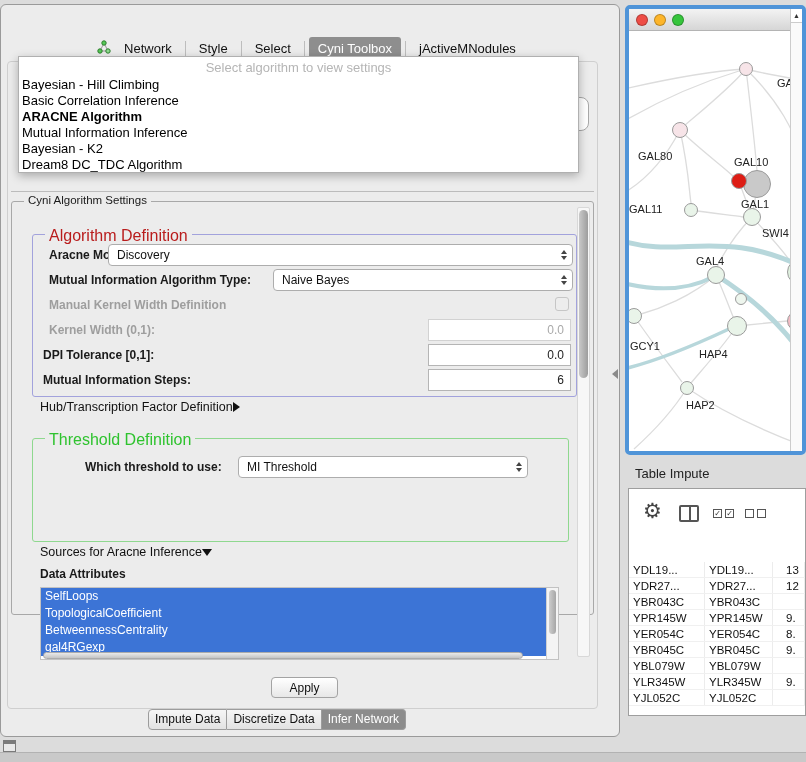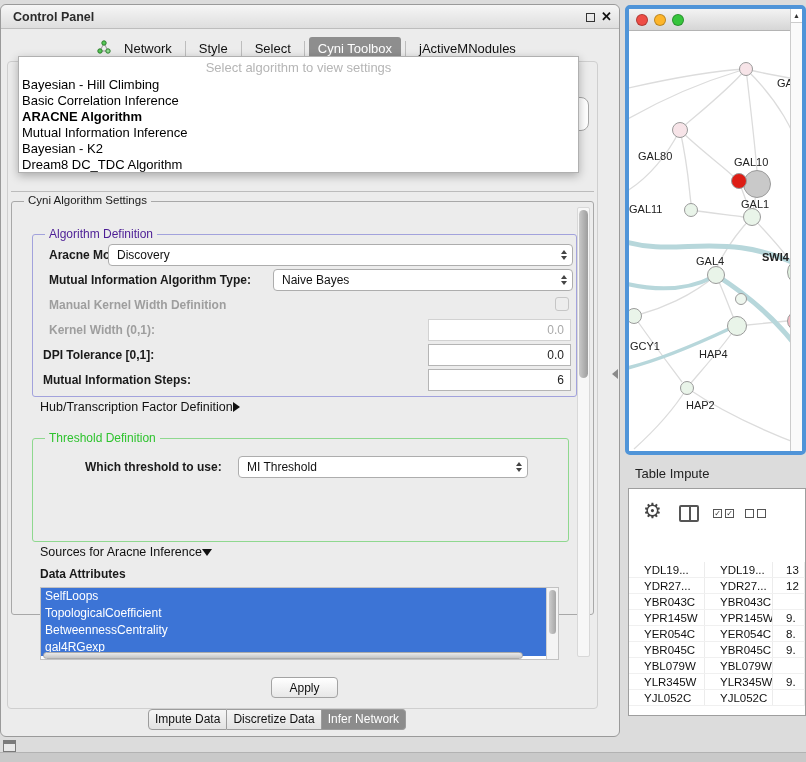--- a/index.html
+++ b/index.html
@@ -37,23 +37,23 @@
   .algo-item{font-size:13px;line-height:16px;padding-left:3px;color:#000;white-space:nowrap}
   .algo-item.sel{font-weight:bold}
 
   
   .settings{position:absolute;left:10px;top:196px;width:583px;height:414px;
       border:1px solid #a8a8a8;border-radius:3px}
   .gtitle{position:absolute;top:-8px;left:12px;background:#ececec;padding:0 4px;
       font-size:11.5px;white-space:nowrap;color:#1a1a1a}
   .gbox{position:absolute;border:1px solid #b3b3b3;border-radius:3px}
   .gbox.blue{border-color:#a2a2dc}
-  .gbox.blue>.gtitle{color:#4c1d95;font-size:12px}
+  .gbox.blue>.gtitle{color:#b91c1c;font-size:16px}
   .gbox.green{border-color:#8fd88f}
-  .gbox.green>.gtitle{color:#2ec32e;font-size:12px}
+  .gbox.green>.gtitle{color:#2ec32e;font-size:16px}
 
   .lbl{position:absolute;font-size:12px;font-weight:bold;white-space:nowrap;color:#1a1a1a}
   .lbl.dis{color:#9e9e9e}
   .combo{position:absolute;background:#fff;border:1px solid #adadad;border-radius:4px;
       font-size:12px;color:#111;display:flex;align-items:center;padding-left:8px}
   .arrows{position:absolute;right:5px;top:0;bottom:0;display:flex;flex-direction:column;
       justify-content:center;gap:2px}
   .tri-up{width:0;height:0;border-left:3.5px solid transparent;border-right:3.5px solid transparent;
       border-bottom:4.5px solid #444}
   .tri-dn{width:0;height:0;border-left:3.5px solid transparent;border-right:3.5px solid transparent;
@@ -123,45 +123,40 @@
   .pair{position:absolute;display:flex;gap:3px}
   .mini{width:9px;height:9px;border:1.5px solid #555;display:inline-block;font-size:8px;
       line-height:7px;text-align:center;color:#333}
   .thead{position:absolute;left:0;top:52px;height:21px;width:100%;display:flex;
       background:linear-gradient(#d7e2ea,#c3d3de);border-top:1px solid #a2b2be;
       border-bottom:1px solid #a2b2be;font-size:11px;color:#222}
   .th{border-right:1px solid #a8b8c2;display:flex;align-items:center;justify-content:center;
       overflow:hidden;white-space:nowrap}
   .tbody{position:absolute;left:0;top:73px;right:0;bottom:0;background:#fff}
   .trow{display:flex;height:16px;font-size:11.5px;color:#111;border-bottom:1px solid #f0f0f0}
-  .td{padding:1px 15px;white-space:nowrap;overflow:hidden;border-right:1px solid #ececec;line-height:14px}
+  .td{padding:1px 4px;white-space:nowrap;overflow:hidden;border-right:1px solid #ececec;line-height:14px}
   .c0{width:76px}.c1{width:68px}.c2{flex:1}
   .td.c2{padding-left:13px}
 
   
   .splitter-arrow{position:absolute;left:612px;top:369px;width:0;height:0;
       border-top:5px solid transparent;border-bottom:5px solid transparent;
       border-right:6px solid #8a8a8a}
   .bottom-strip{position:absolute;left:0;top:752px;width:806px;height:10px;background:#c9c9c9;
       border-top:1px solid #b2b2b2}
   .mini-winico{position:absolute;left:3px;top:740px;width:13px;height:12px;
       border:1.5px solid #7a7a7a;background:#e8e8e8}
   .mini-winico span{display:block;height:3px;background:#7a7a7a}
 </style>
 </head>
 <body>
 
 <div id="page">
 
   <div class="cp">
-    <div class="cp-titlebar">
-      <span class="cp-title">Control Panel</span>
-      <span class="float-ico"></span>
-      <span class="close-ico">✕</span>
-    </div>
 
     <div class="tabrow">
       <span class="netico"><svg width="14" height="14" viewBox="0 0 14 14">
             <path d="M7 3 L3 11 M7 3 L11 11 M3 11 L11 11" stroke="#999" stroke-width="1" fill="none"></path>
             <circle cx="7" cy="3" r="2.2" fill="#57c957" stroke="#2d7d2d"></circle>
             <circle cx="3" cy="11" r="2.2" fill="#57c957" stroke="#2d7d2d"></circle>
             <circle cx="11" cy="11" r="2.2" fill="#8fdc8f" stroke="#2d7d2d"></circle>
           </svg></span>
       <span class="tab">Network</span>
       <span class="tsep"></span>
@@ -330,21 +325,21 @@
         <div class="nnode" style="left: 106px; top: 262px; width: 12px; height: 12px; background: rgb(238, 246, 238);"></div>
         <div class="nnode" style="left: -3px; top: 277px; width: 16px; height: 16px; background: rgb(233, 244, 233);"></div>
         <div class="nnode" style="left: 98px; top: 285px; width: 20px; height: 20px; background: rgb(233, 244, 233);"></div>
         <div class="nnode" style="left: 158px; top: 280px; width: 20px; height: 20px; background: rgb(243, 188, 196);"></div>
         <div class="nnode" style="left: 51px; top: 350px; width: 14px; height: 14px; background: rgb(233, 244, 233);"></div>
         <div class="nlabel" style="left: 148px; top: 46px;">GAL</div>
         <div class="nlabel" style="left: 9px; top: 119px;">GAL80</div>
         <div class="nlabel" style="left: 105px; top: 125px;">GAL10</div>
         <div class="nlabel" style="left: 0px; top: 172px;">GAL11</div>
         <div class="nlabel" style="left: 112px; top: 167px;">GAL1</div>
-        <div class="nlabel" style="left: 133px; top: 220px; font-weight: bold;">SWI4</div>
+        <div class="nlabel" style="left: 133px; top: 196px;">SWI4</div>
         <div class="nlabel" style="left: 67px; top: 224px;">GAL4</div>
         <div class="nlabel" style="left: 1px; top: 309px;">GCY1</div>
         <div class="nlabel" style="left: 70px; top: 305px; margin-top: 12px;">HAP4</div>
         <div class="nlabel" style="left: 57px; top: 368px;">HAP2</div>
         <div class="nlabel" style="left: 168px; top: 312px;">Y</div>
       </div>
     <div class="net-vscroll">
       <div class="net-arrowbox">▲</div>
     </div>
   </div>

